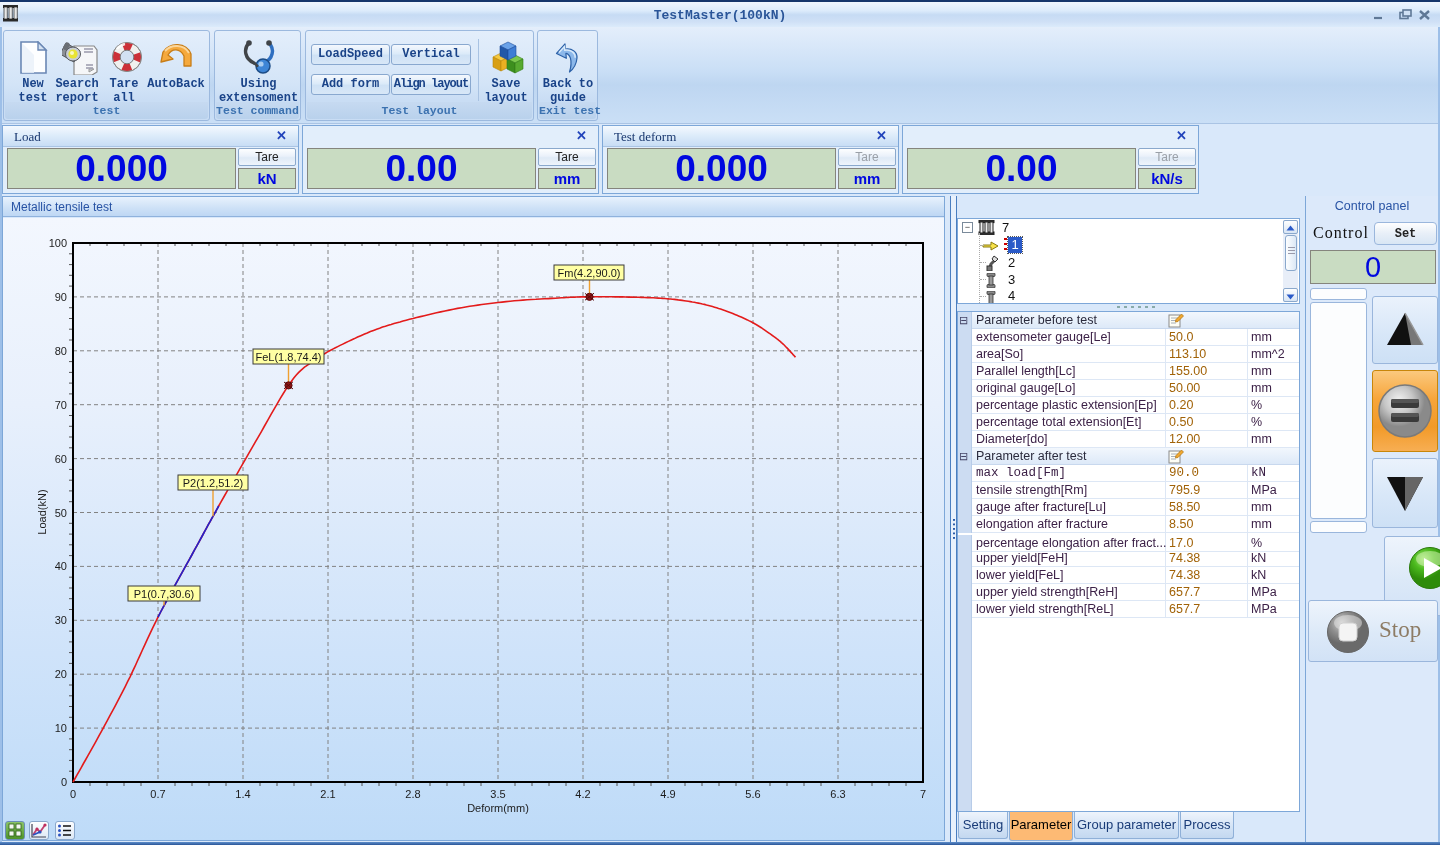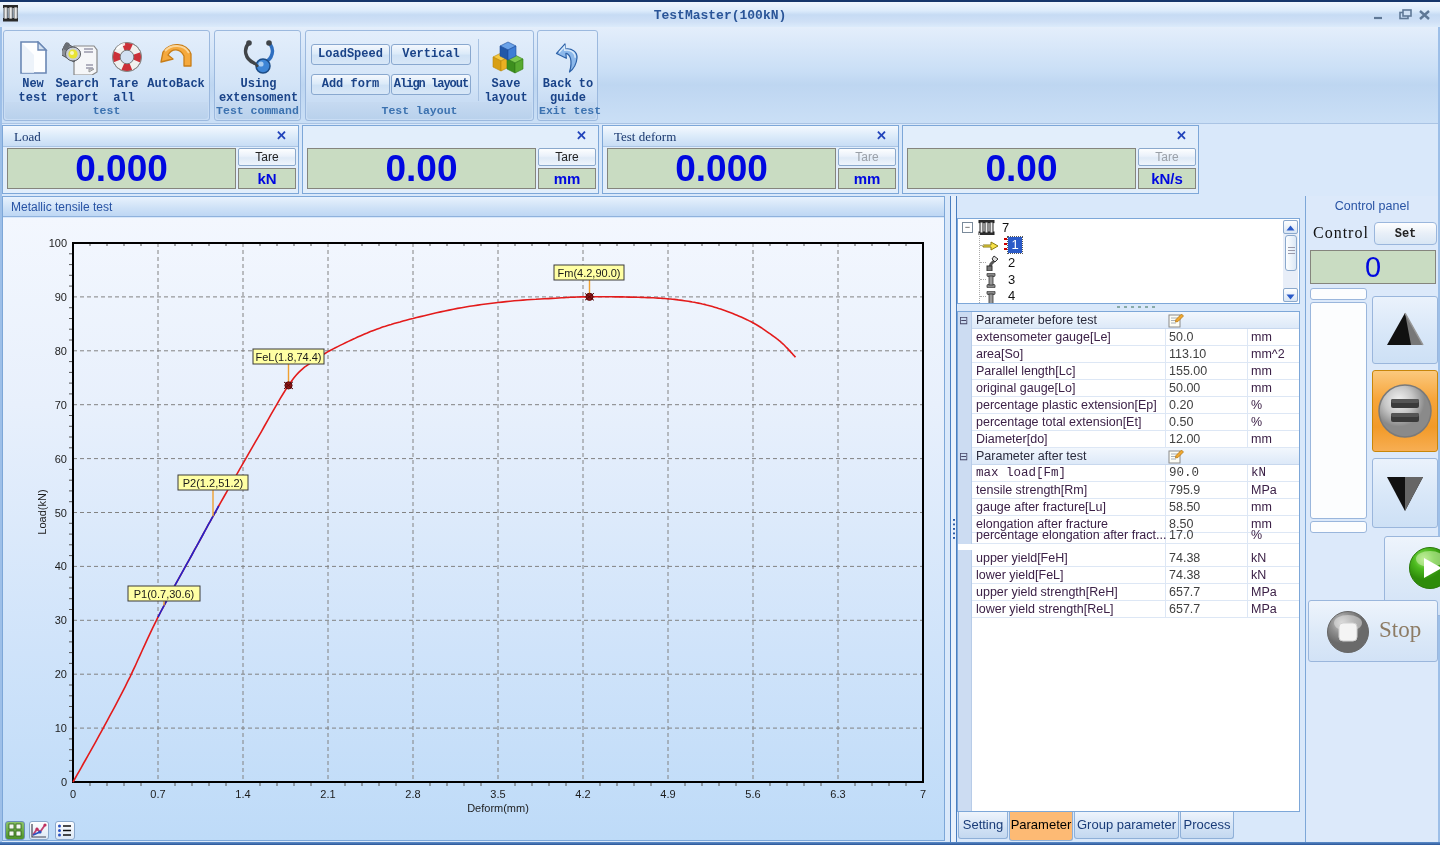--- a/index.html
+++ b/index.html
@@ -47,21 +47,21 @@
   
   #rightbg { left:945px; top:196px; width:360px; height:646px; background:#d9e8fa; }
   #treebox { left:957px; top:218px; width:343px; height:86px; background:#fff; border:1px solid #7da7d8; overflow:hidden; }
   #tablebox { left:957px; top:311px; width:343px; height:501px; background:#fff; border:1px solid #7da7d8; }
   .trow { position:absolute; left:0; width:341px; height:17px; border-bottom:1px solid #dde7f5; }
   .trow.tg { background:linear-gradient(#f2f7fd,#dde9f8); border-bottom:1px solid #c8d8ee; }
   .tgut { position:absolute; left:0; top:0; width:14px; height:17px; background:#ccdcf2; border-right:1px solid #b8cce8; }
   .pmbox { position:absolute; left:1px; top:2px; font-size:11px; color:#446; line-height:12px; }
   .tname { position:absolute; left:18px; top:1px; font-size:12.5px; color:#3c2147; white-space:nowrap; }
   .tg .tname { color:#2b2b3d; }
-  .tval { position:absolute; left:211px; top:1px; font-size:12.5px; color:#404040; }
+  .tval { position:absolute; left:211px; top:1px; font-size:12.5px; color:#a16207; }
   .tunit { position:absolute; left:293px; top:1px; font-size:12.5px; color:#3c2147; }
   .tcolsep { position:absolute; top:0; width:1px; background:#dde7f5; }
   .sbtn { position:absolute; width:15px; height:14px; border:1px solid #8aa8cc; border-radius:2px;
     background:linear-gradient(#fdfeff,#d8e5f4); text-align:center; }
   .sbtn svg { margin-top:0px; }
   .tabb { position:absolute; top:812px; height:27px; border:1px solid #8fb0d8; border-top:none;
     border-radius:0 0 3px 3px; background:linear-gradient(#eef4fc,#d2e2f5 60%,#c3d8f0); 
     font-size:13px; color:#1a3c78; text-align:center; }
   
   #ctrlbg { left:1305px; top:196px; width:133px; height:646px; background:#dce9fa; border-left:1px solid #7da7d8; }
@@ -406,21 +406,21 @@
       <div class="tname">gauge after fracture[Lu]</div>
       <div class="tval">58.50</div>
       <div class="tunit">mm</div>
     </div>
 <div class="trow" style="top:204px;">
       <div class="tgut"></div>
       <div class="tname">elongation after fracture</div>
       <div class="tval">8.50</div>
       <div class="tunit">mm</div>
     </div>
-<div class="trow" style="top:215px;">
+<div class="trow" style="top:223px;">
       <div class="tgut"></div>
       <div class="tname">percentage elongation after fract...</div>
       <div class="tval">17.0</div>
       <div class="tunit">%</div>
     </div>
 <div class="trow" style="top:238px;">
       <div class="tgut"></div>
       <div class="tname">upper yield[FeH]</div>
       <div class="tval">74.38</div>
       <div class="tunit">kN</div>

